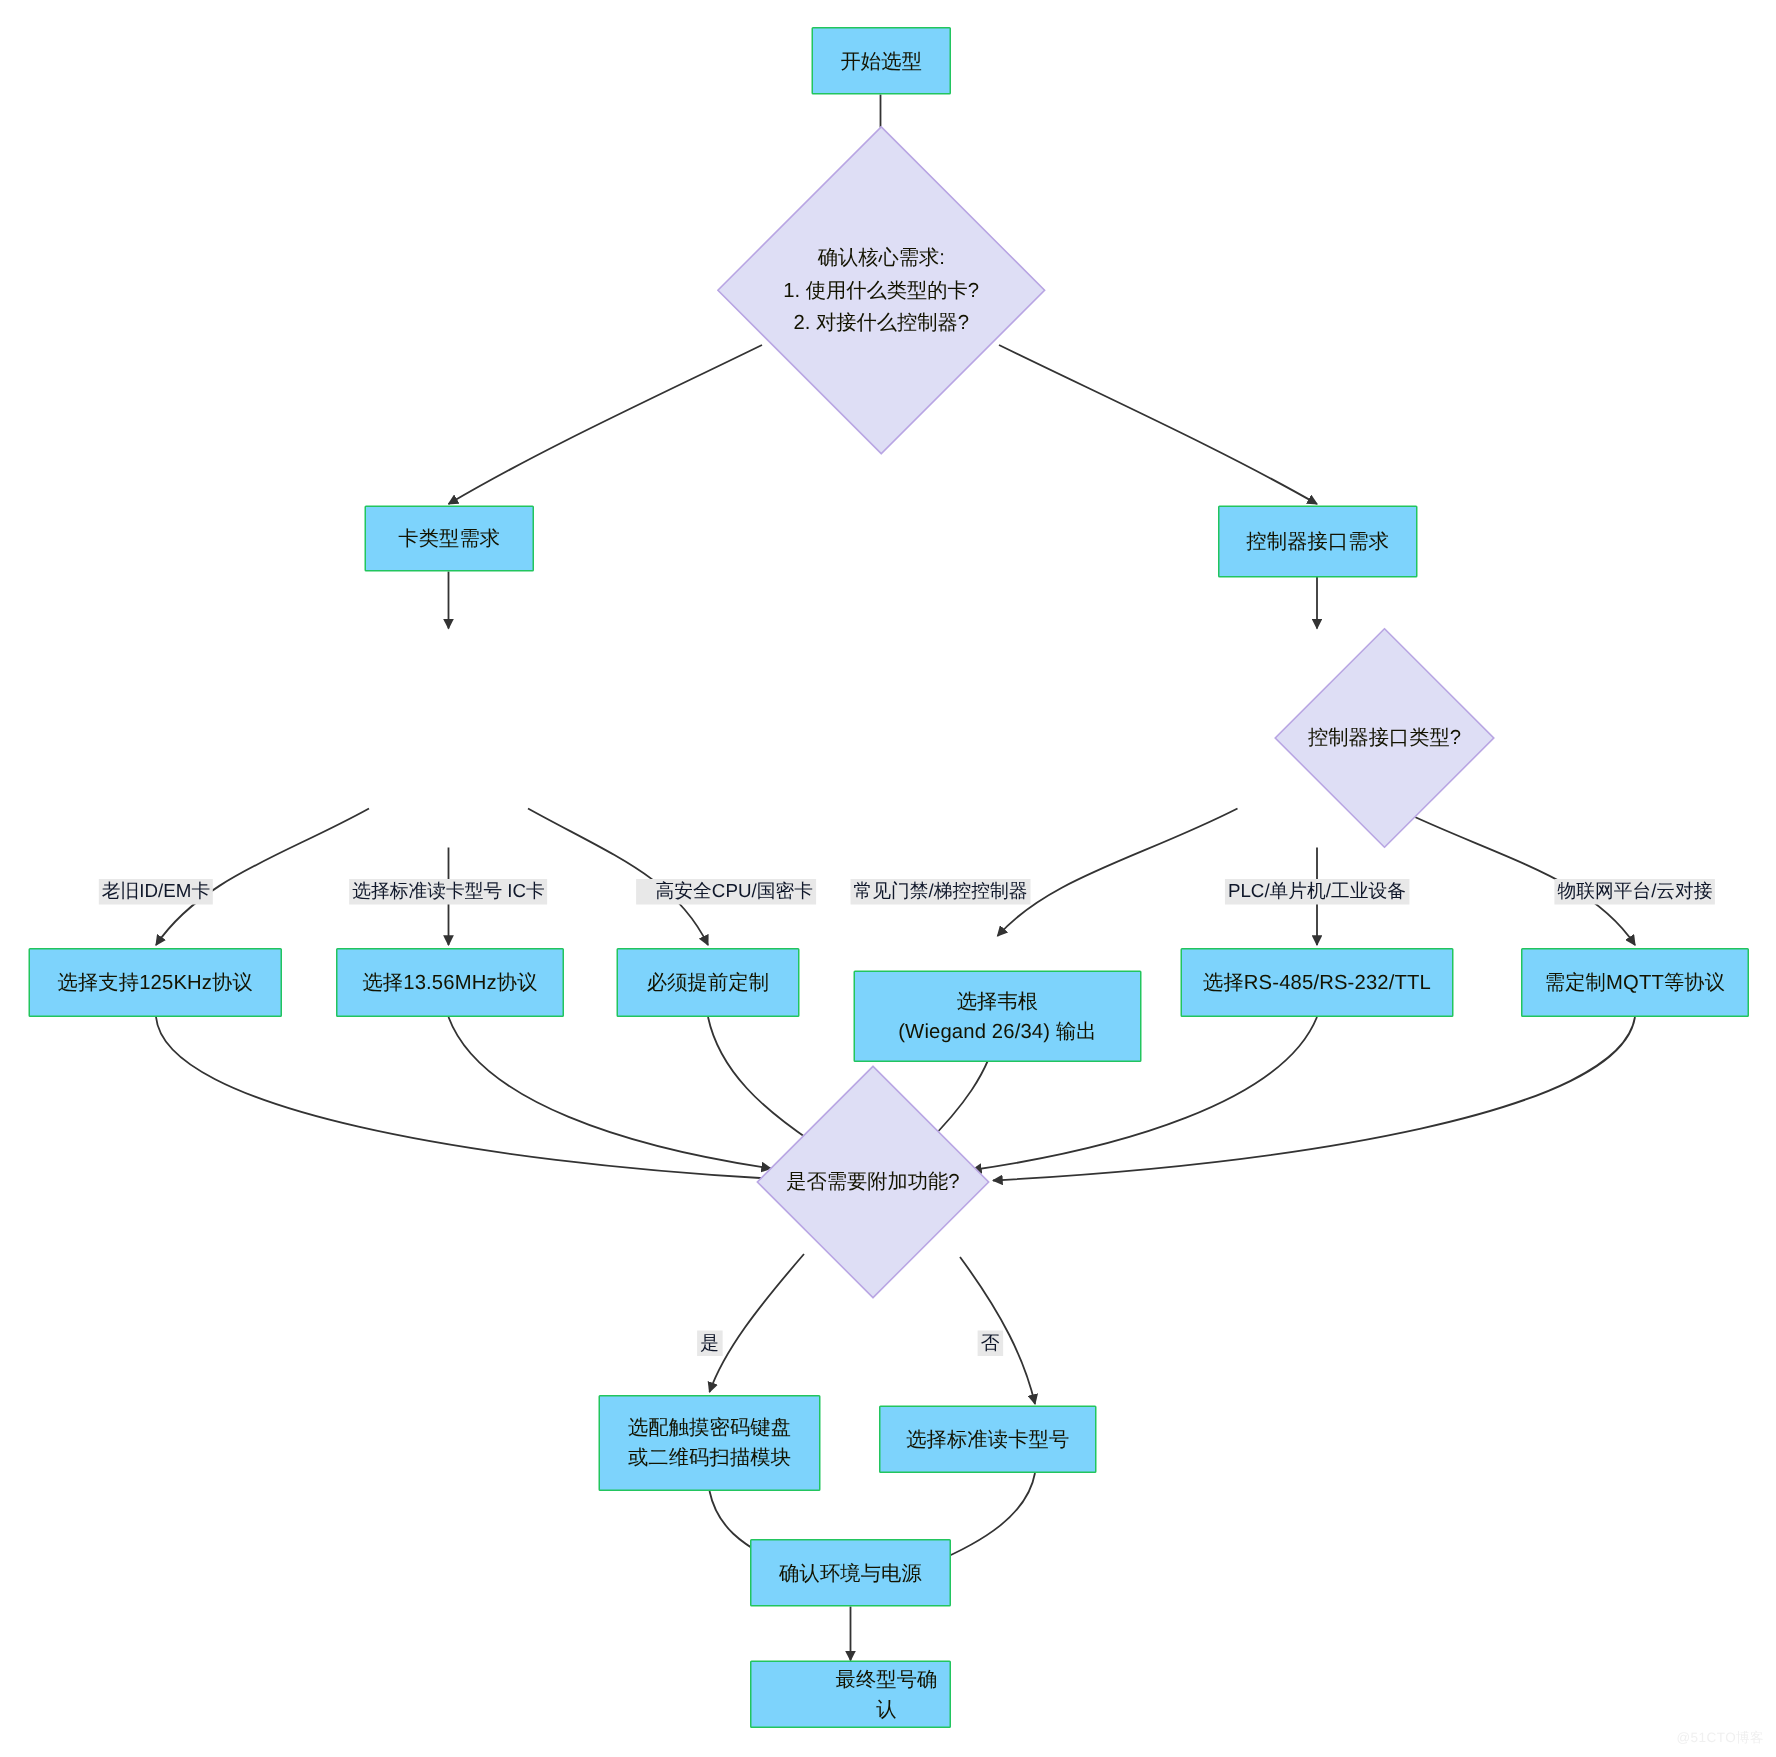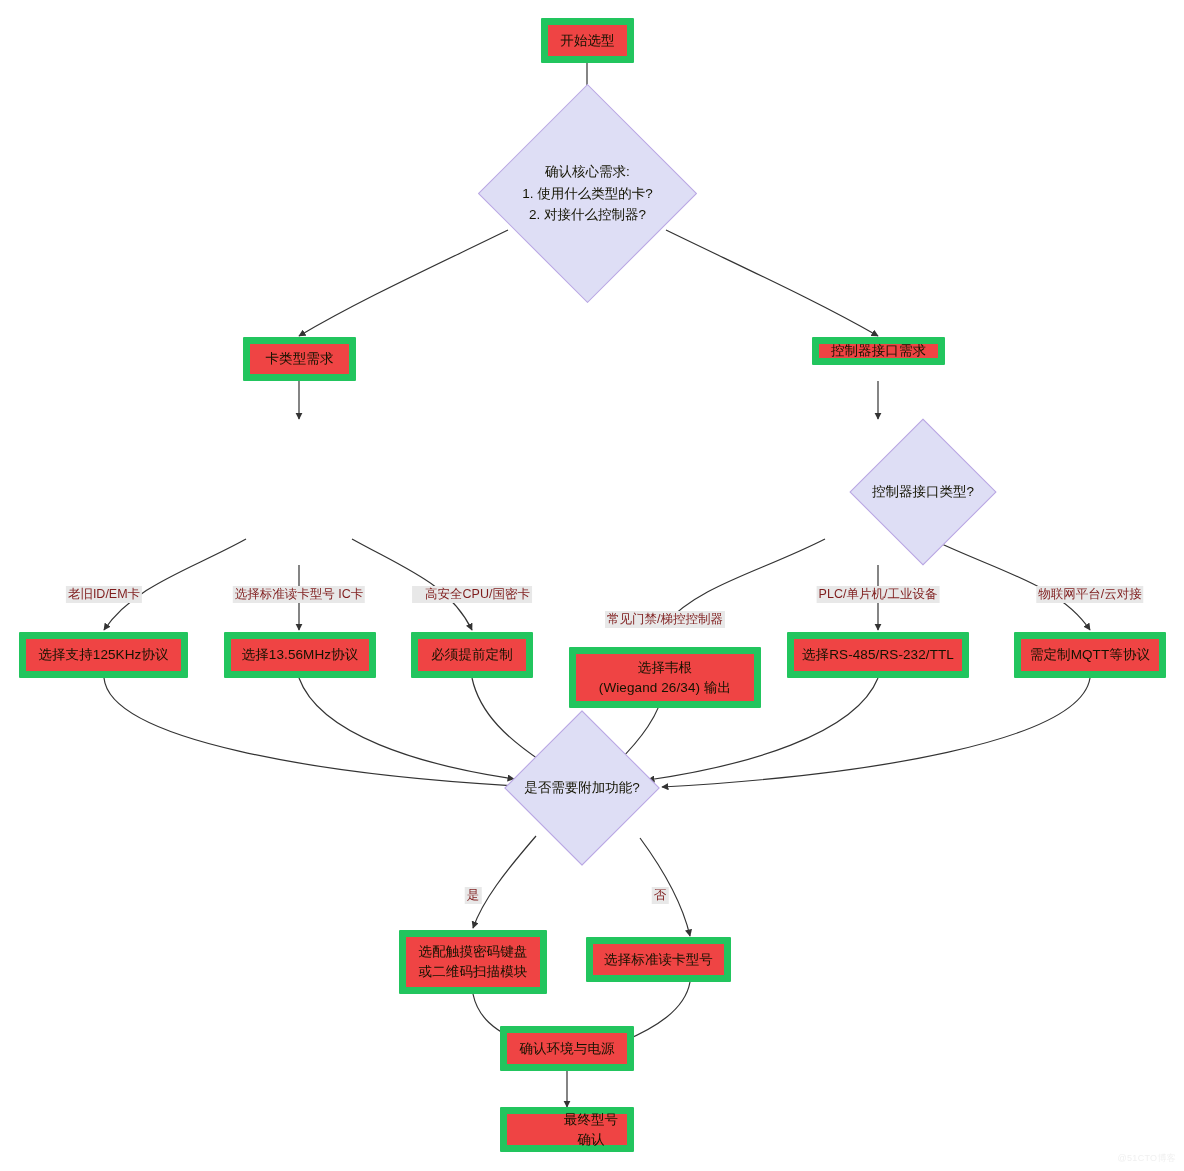--- a/index.html
+++ b/index.html
@@ -36,22 +36,22 @@
     display: flex;
     align-items: center;
     justify-content: center;
     text-align: center;
     color: #131300;
     font-size: 13.5px;
     line-height: 1.45;
     letter-spacing: 0.1px;
   }
   .node.rect {
-    background: #ef4444;
-    border: 7px solid #22c55e;
+    background: #7dd3fc;
+    border: 1px solid #22c55e;
     border-radius: 1px;
   }
   .node .label {
     padding: 0 8px;
     white-space: pre-line;
   }
   .diamond-wrap {
     position: absolute;
   }
   .diamond-shape {
@@ -76,21 +76,21 @@
     justify-content: center;
     text-align: center;
     font-size: 13.5px;
     line-height: 1.6;
     color: #131300;
     white-space: pre-line;
   }
   .edge-label {
     position: absolute;
     background: #e8e8e8;
-    color: #7f1d1d;
+    color: #0f172a;
     font-size: 12.5px;
     line-height: 1.2;
     padding: 1px 2px;
     white-space: nowrap;
     transform: translateX(-50%);
   }
   .watermark {
     position: absolute;
     right: 8px;
     bottom: 6px;
@@ -160,21 +160,21 @@
   </svg>
 
   <div class="node rect" style="left:541px; top:18px; width:93px; height:45px;">
     <span class="label">开始选型</span>
   </div>
 
   <div class="node rect" style="left:243px; top:337px; width:113px; height:44px;">
     <span class="label">卡类型需求</span>
   </div>
 
-  <div class="node rect" style="left:812px; top:337px; width:133px; height:28px;">
+  <div class="node rect" style="left:812px; top:337px; width:133px; height:48px;">
     <span class="label">控制器接口需求</span>
   </div>
 
   <div class="node rect" style="left:19px; top:632px; width:169px; height:46px;">
     <span class="label">选择支持125KHz协议</span>
   </div>
 
   <div class="node rect" style="left:224px; top:632px; width:152px; height:46px;">
     <span class="label">选择13.56MHz协议</span>
   </div>
@@ -226,21 +226,21 @@
     <div class="diamond-text" style="left:-40px; width:184px;">控制器接口类型?</div>
   </div>
 
   <div class="diamond-wrap" style="left:527px; top:733px; width:110px; height:110px;">
     <div class="diamond-shape"></div>
     <div class="diamond-text" style="left:-40px; width:190px;">是否需要附加功能?</div>
   </div>
 
   <div class="edge-label" style="left:104px; top:586px;">老旧ID/EM卡</div>
   <div class="edge-label" style="left:299px; top:586px;">选择标准读卡型号 IC卡</div>
-  <div class="edge-label" style="left:472px; top:586px;padding-left:13px;">高安全CPU/国密卡</div>
-  <div class="edge-label" style="left:665px; top:586px;margin-top:25px;">常见门禁/梯控控制器</div>
+  <div class="edge-label" style="left:484px; top:586px;padding-left:13px;">高安全CPU/国密卡</div>
+  <div class="edge-label" style="left:627px; top:586px;">常见门禁/梯控控制器</div>
   <div class="edge-label" style="left:878px; top:586px;">PLC/单片机/工业设备</div>
   <div class="edge-label" style="left:1090px; top:586px;">物联网平台/云对接</div>
   <div class="edge-label" style="left:473px; top:887px;">是</div>
   <div class="edge-label" style="left:660px; top:887px;">否</div>
 
   <div class="watermark">@51CTO博客</div>
 </div>
 
 </body></html>

